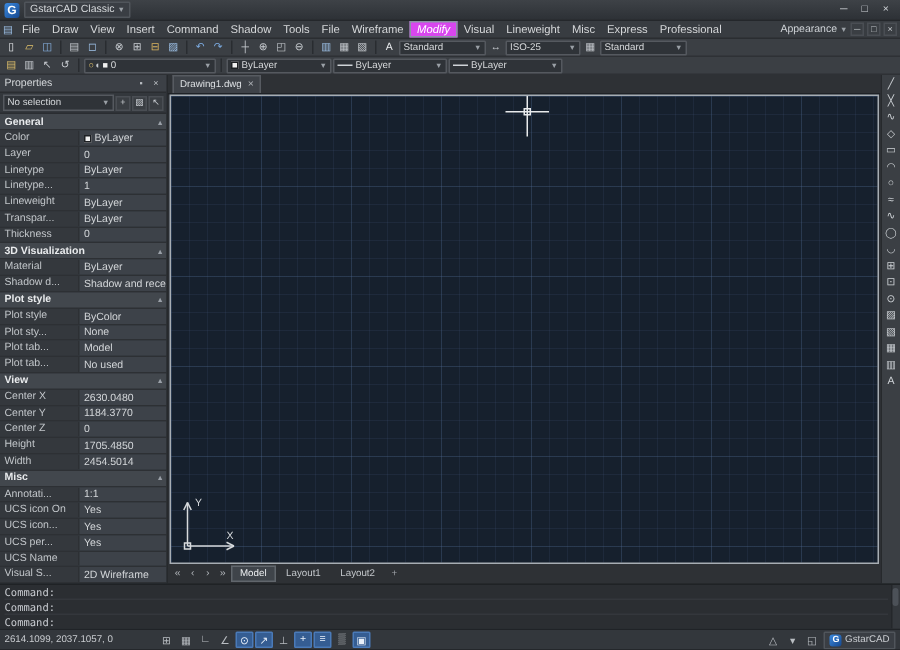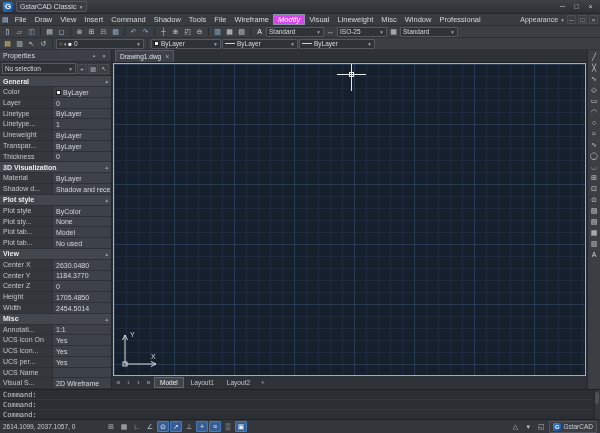--- a/index.html
+++ b/index.html
@@ -118,21 +118,21 @@
         <div class="menu-item">Insert</div>
         <div class="menu-item">Command</div>
         <div class="menu-item">Shadow</div>
         <div class="menu-item">Tools</div>
         <div class="menu-item">File</div>
         <div class="menu-item">Wireframe</div>
         <div class="menu-item active">Modify</div>
         <div class="menu-item">Visual</div>
         <div class="menu-item">Lineweight</div>
         <div class="menu-item">Misc</div>
-        <div class="menu-item">Window</div>
+        <div class="menu-item">Express</div>
         <div class="menu-item">Professional</div>
       </div>
     <div class="menu-right">
       <span class="lbl">Appearance</span>
       <span class="arr" style="font-size:5px;color:#9aa0a6;">▼</span>
       <span class="mini-ctl">─</span>
       <span class="mini-ctl">□</span>
       <span class="mini-ctl">×</span>
     </div>
   </div>

